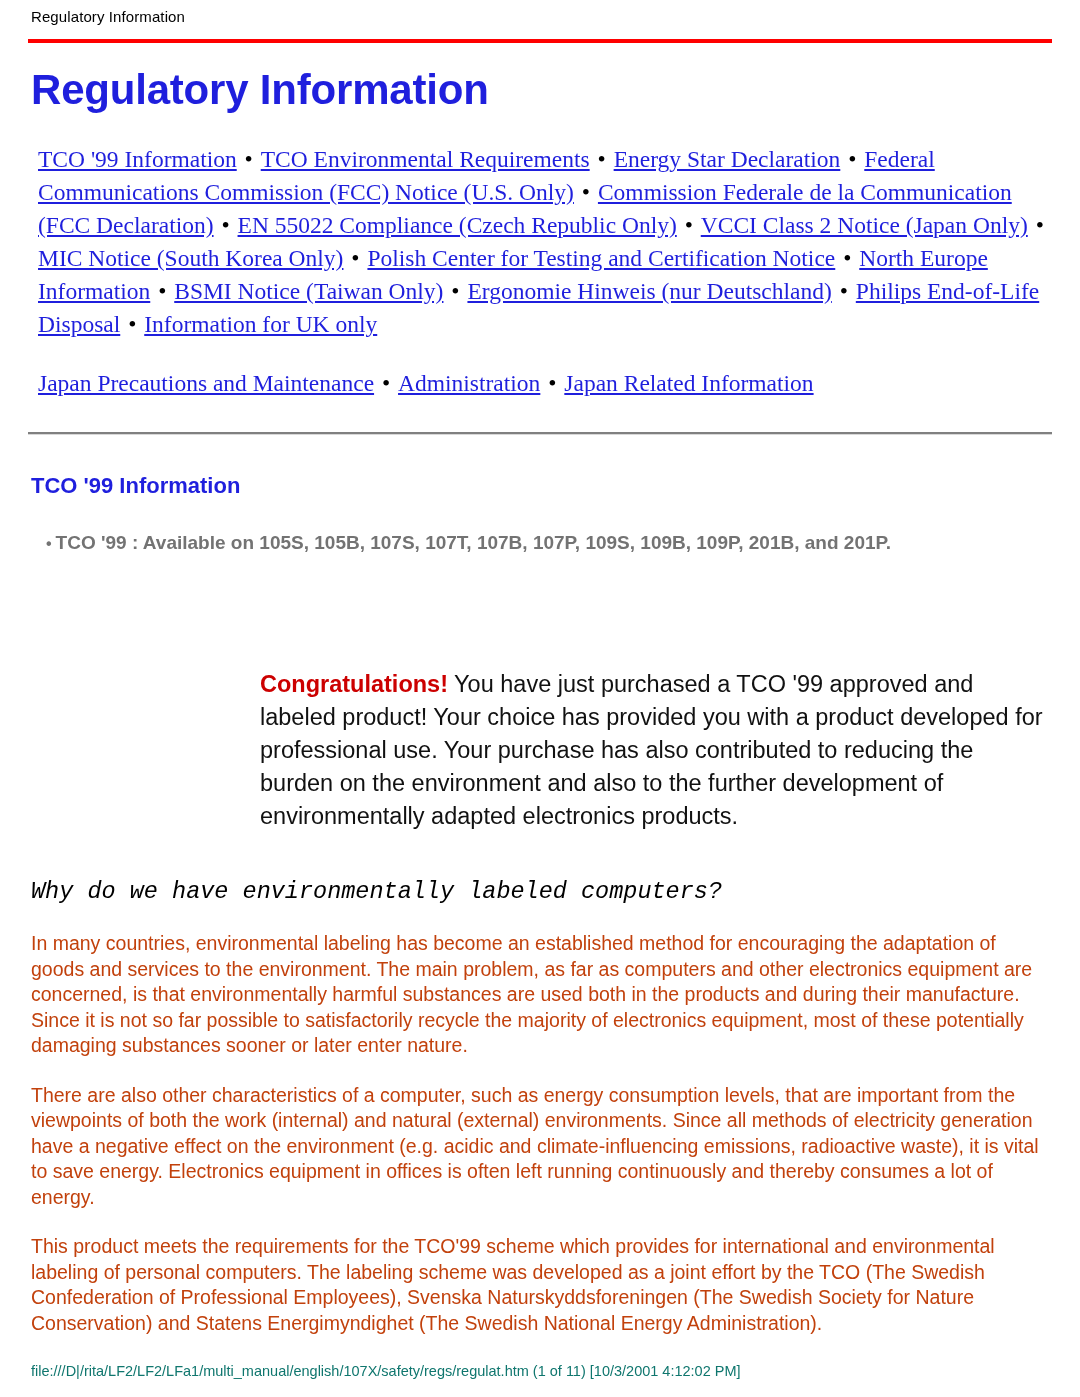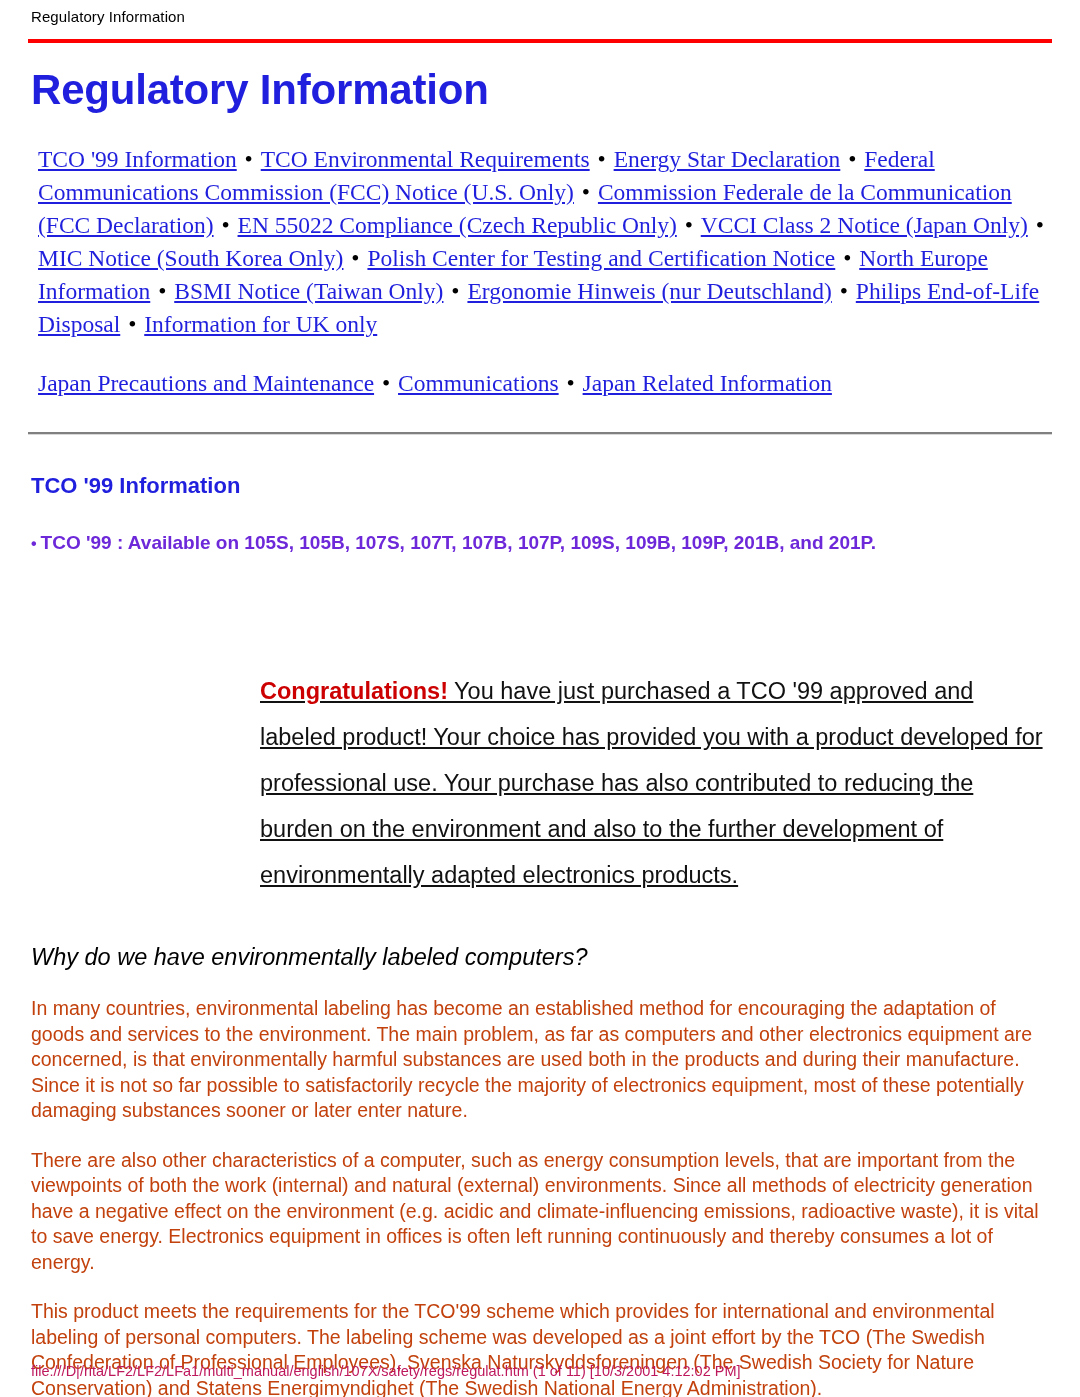--- a/index.html
+++ b/index.html
@@ -84,84 +84,84 @@
     font-size: 22px;
     line-height: 26px;
     font-weight: bold;
     color: #1f1fdd;
     margin: 38px 0 0 3px;
   }
   p.bullet-line {
     font-size: 19px;
     line-height: 24px;
     font-weight: bold;
-    color: #6d28d9;
-    margin: 32px 0 0 3px;
+    color: #737373;
+    margin: 32px 0 0 18px;
   }
   .bullet-dot {
     font-size: 16px;
     padding-right: 4px;
   }
   
   .congrats-block {
     margin: 112px 0 0 232px;
     max-width: 800px;
     font-size: 23.5px;
-    line-height: 46px;
+    line-height: 33px;
     color: #111111;
-    text-decoration: underline;
   }
   .congrats-lead {
     color: #cc0000;
     font-weight: bold;
   }
   
   h3.sub-heading {
     font-size: 23.5px;
     line-height: 30px;
     font-style: italic;
     font-weight: normal;
     color: #000000;
     margin: 44px 0 0 3px;
+    font-family: Liberation Mono, monospace;
   }
   h3.sub-heading.tight {
     margin-top: 34px;
   }
   
   p.body-text {
     font-size: 19.5px;
     line-height: 25.5px;
     color: #c2410c;
     margin: 24px 0 0 3px;
     max-width: 1024px;
   }
   
   .footer {
     position: absolute;
     left: 31px;
     top: 1362px;
     font-size: 14.5px;
     line-height: 18px;
-    color: #be185d;
+    color: #0f766e;
   }
 </style>
 </head>
 <body>
 
 <div class="page">
 
   <div class="header-label">Regulatory Information</div>
 
   <hr class="red-rule">
 
   <h1 class="page-title">Regulatory Information</h1>
 
   <div class="link-block" id="nav-group-one"><a class="nav-link" href="#">TCO '99 Information</a><span class="sep"> • </span><a class="nav-link" href="#">TCO Environmental Requirements</a><span class="sep"> • </span><a class="nav-link" href="#">Energy Star Declaration</a><span class="sep"> • </span><a class="nav-link" href="#">Federal Communications Commission (FCC) Notice (U.S. Only)</a><span class="sep"> • </span><a class="nav-link" href="#">Commission Federale de la Communication (FCC Declaration)</a><span class="sep"> • </span><a class="nav-link" href="#">EN 55022 Compliance (Czech Republic Only)</a><span class="sep"> • </span><a class="nav-link" href="#">VCCI Class 2 Notice (Japan Only)</a><span class="sep"> • </span><a class="nav-link" href="#">MIC Notice (South Korea Only)</a><span class="sep"> • </span><a class="nav-link" href="#">Polish Center for Testing and Certification Notice</a><span class="sep"> • </span><a class="nav-link" href="#">North Europe Information</a><span class="sep"> • </span><a class="nav-link" href="#">BSMI Notice (Taiwan Only)</a><span class="sep"> • </span><a class="nav-link" href="#">Ergonomie Hinweis (nur Deutschland)</a><span class="sep"> • </span><a class="nav-link" href="#">Philips End-of-Life Disposal</a><span class="sep"> • </span><a class="nav-link" href="#">Information for UK only</a></div>
 
-  <div class="link-block second" id="nav-group-two"><a class="nav-link" href="#">Japan Precautions and Maintenance</a><span class="sep"> • </span><a class="nav-link" href="#">Communications</a><span class="sep"> • </span><a class="nav-link" href="#">Japan Related Information</a></div>
+  <div class="link-block second" id="nav-group-two"><a class="nav-link" href="#">Japan Precautions and Maintenance</a><span class="sep"> • </span><a class="nav-link" href="#">Administration</a><span class="sep"> • </span><a class="nav-link" href="#">Japan Related Information</a></div>
 
   <div class="rule-wrap">
     <hr class="gray-rule">
   </div>
 
   <h2 class="section-title">TCO '99 Information</h2>
 
   <p class="bullet-line">
     <span class="bullet-dot">•</span><span>TCO '99 : Available on 105S, 105B, 107S, 107T, 107B, 107P, 109S, 109B, 109P, 201B, and 201P.</span>
   </p>

